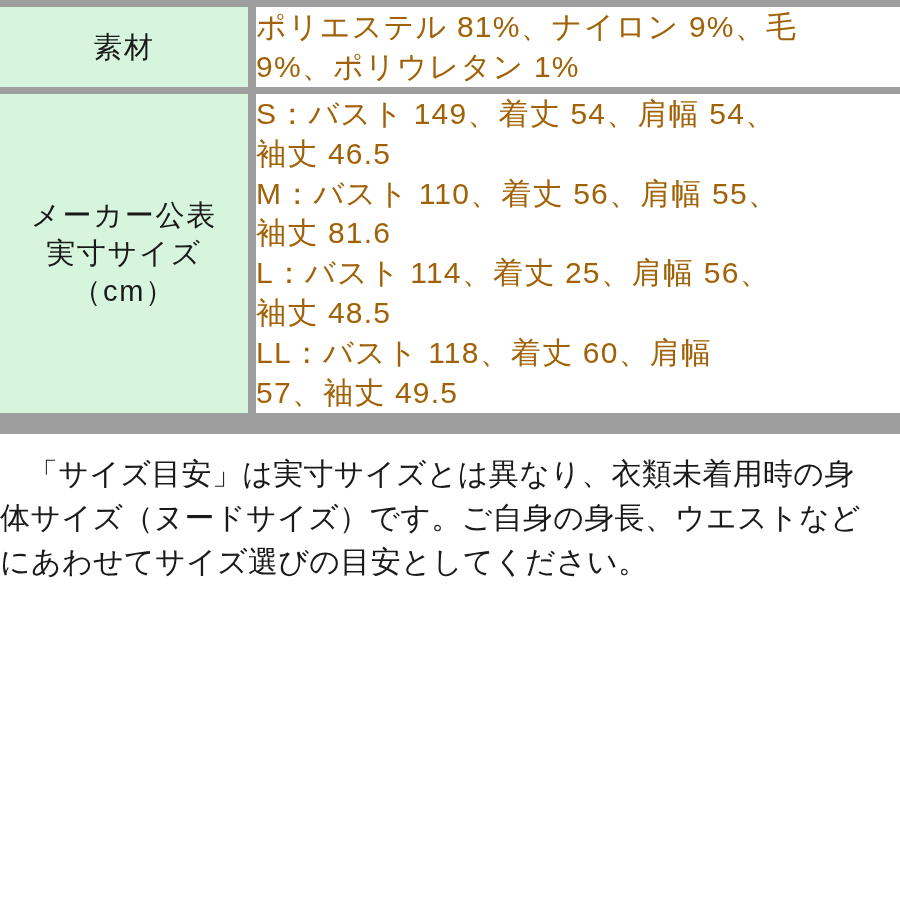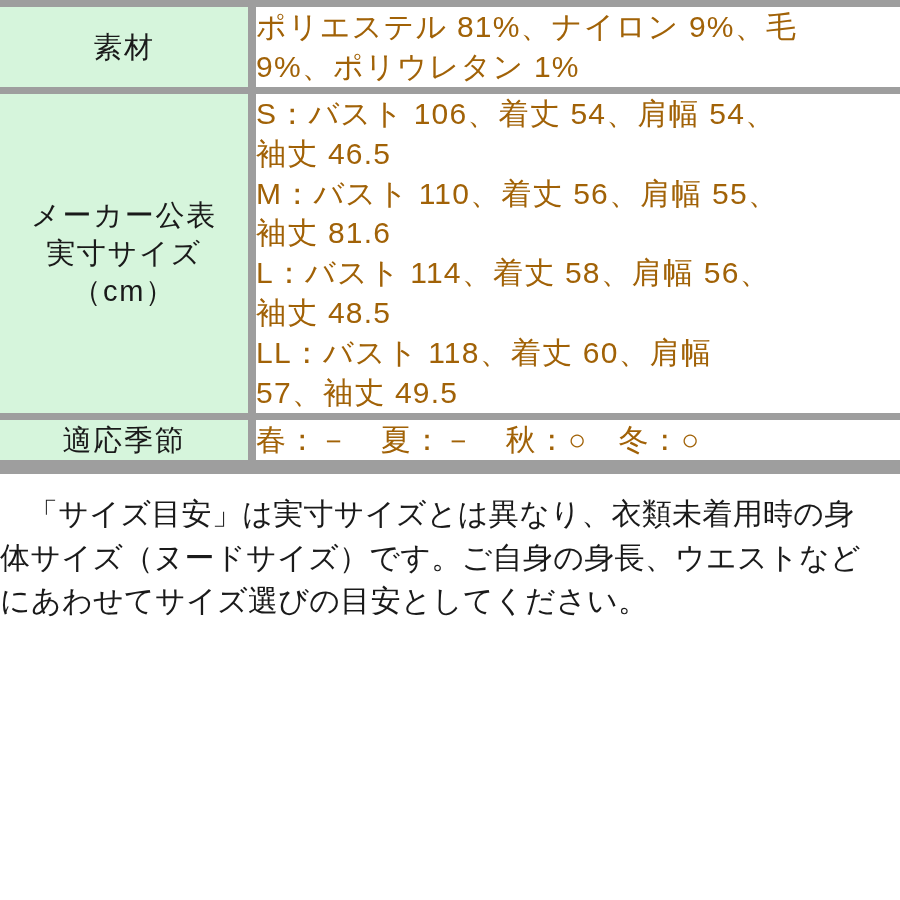--- a/index.html
+++ b/index.html
@@ -118,39 +118,34 @@
       </tr>
 
       <tr>
         <td class="label-cell">
           <div>メーカー公表</div>
           <div>実寸サイズ</div>
           <div>（cm）</div>
         </td>
         <td class="divider-cell"></td>
         <td class="value-cell">
-          <div class="size-line">S：バスト 106、着丈 54、肩幅 54、</div>
+          <div class="size-line">S：バスト 149、着丈 54、肩幅 54、</div>
           <div class="size-line">袖丈 46.5</div>
           <div class="size-line">M：バスト 110、着丈 56、肩幅 55、</div>
           <div class="size-line">袖丈 81.6</div>
-          <div class="size-line">L：バスト 114、着丈 58、肩幅 56、</div>
+          <div class="size-line">L：バスト 114、着丈 25、肩幅 56、</div>
           <div class="size-line">袖丈 48.5</div>
           <div class="size-line">LL：バスト 118、着丈 60、肩幅</div>
           <div class="size-line">57、袖丈 49.5</div>
         </td>
       </tr>
       <tr>
         <td class="row-sep" colspan="3"></td>
       </tr>
 
-      <tr>
-        <td class="label-cell">適応季節</td>
-        <td class="divider-cell"></td>
-        <td class="value-cell">春：－　夏：－　秋：○　冬：○</td>
-      </tr>
       <tr>
         <td class="row-sep" colspan="3"></td>
       </tr>
 
       <tr>
         <td class="row-sep" colspan="3"></td>
       </tr>
     </tbody>
   </table>
 

